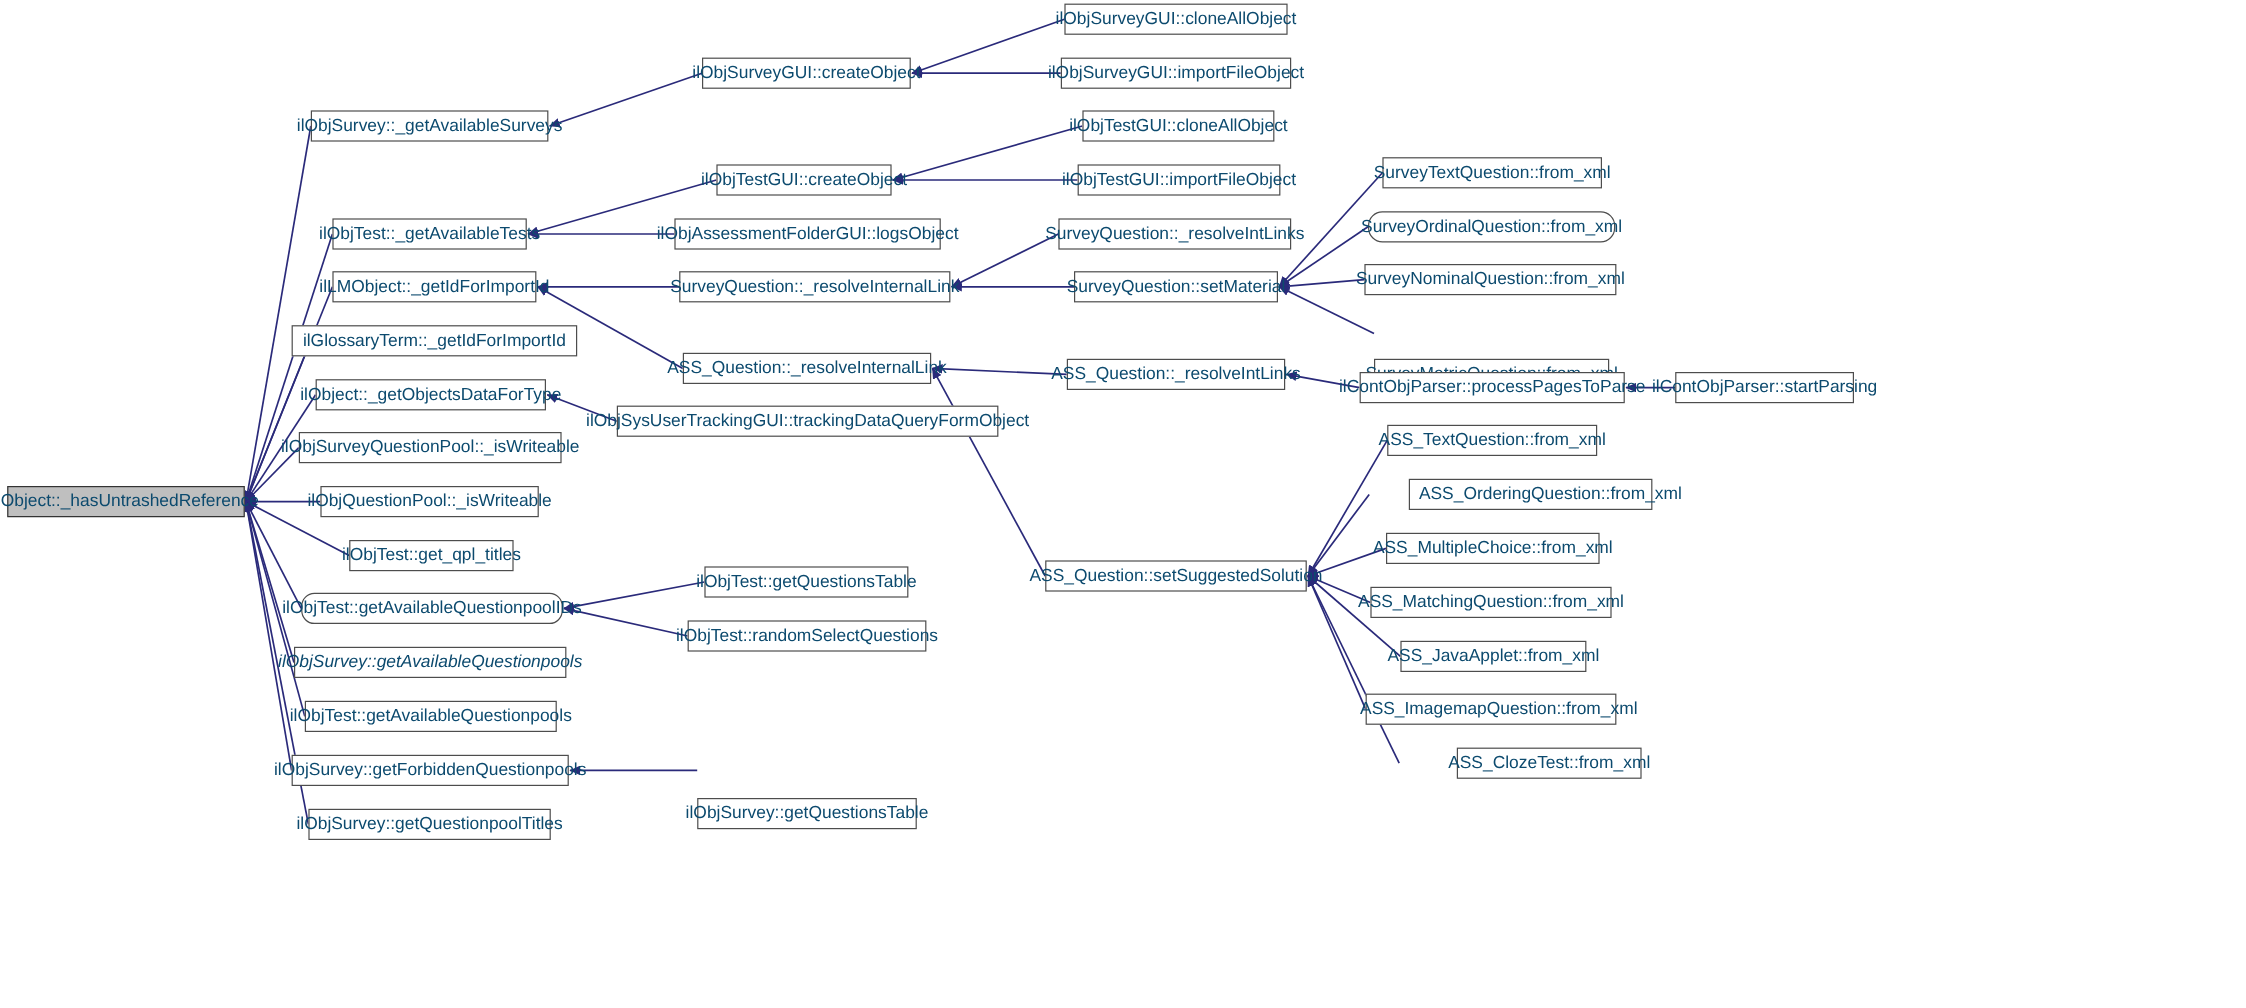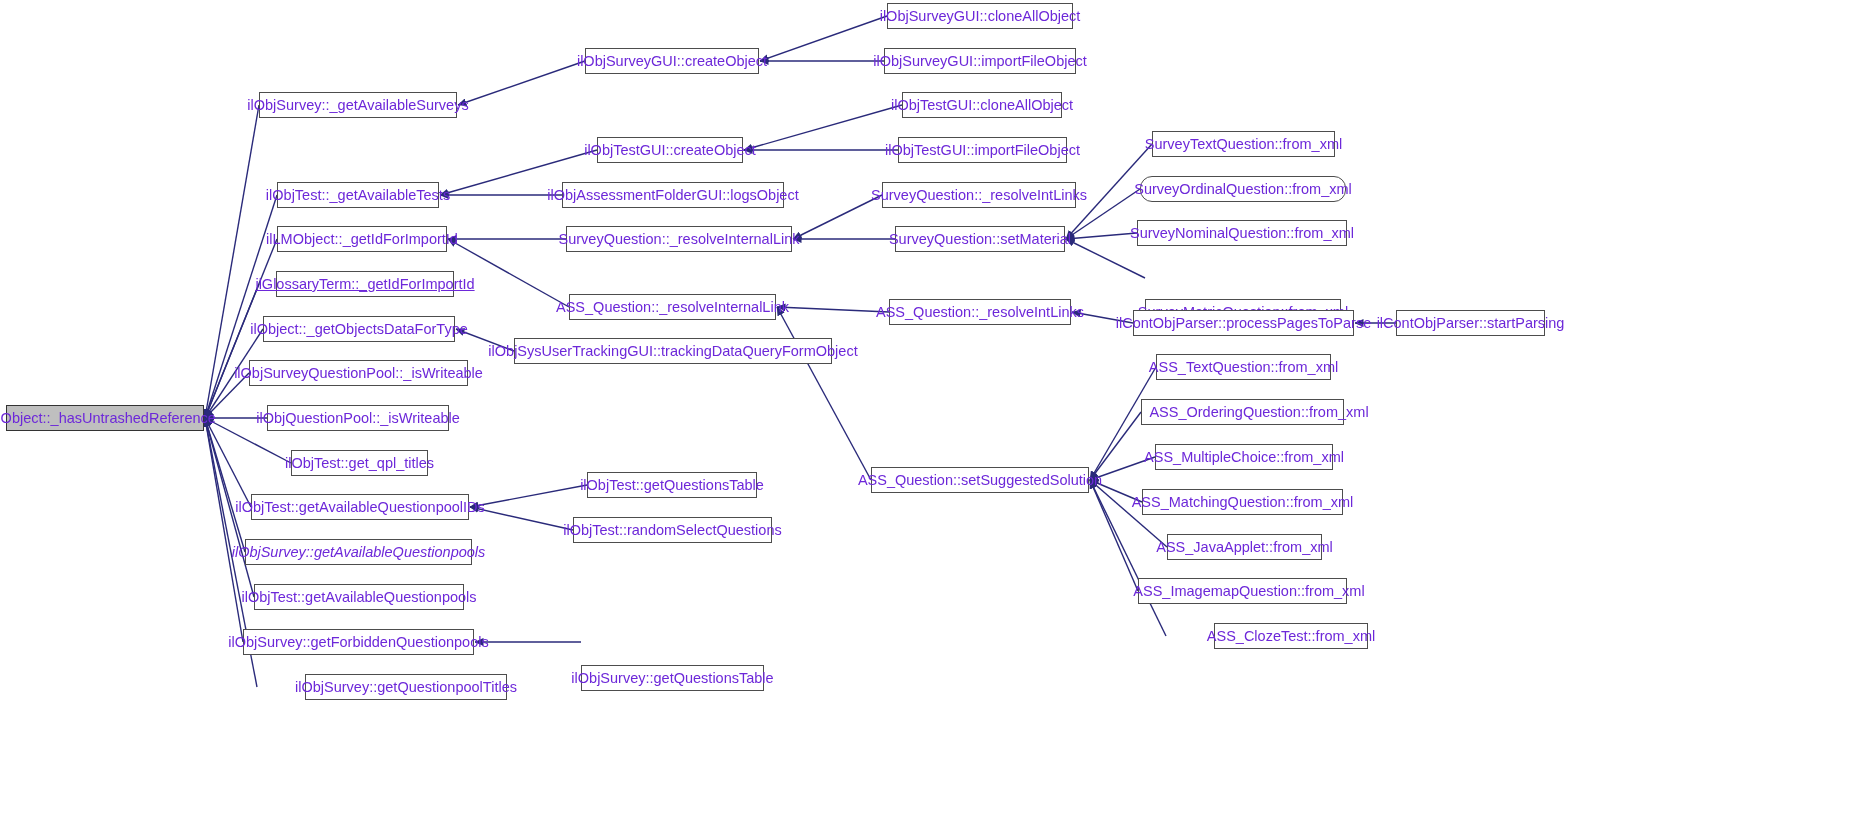--- a/index.html
+++ b/index.html
@@ -4,21 +4,21 @@
 <style>
   html,body{margin:0;padding:0;background:#ffffff;}
   body{font-family:"Liberation Sans","DejaVu Sans",sans-serif;}
   #canvas{position:relative;width:1872px;height:840px;background:#ffffff;overflow:hidden;}
   svg#edges{position:absolute;left:0;top:0;width:1872px;height:840px;pointer-events:none;}
   .node{
     position:absolute;
     box-sizing:border-box;
     border:1px solid #4d4d4d;
     background:#ffffff;
-    color:#6d28d9;
+    color:#0c4a6e;
     font-size:14.5px;
     line-height:1;
     display:flex;
     align-items:center;
     justify-content:center;
     white-space:nowrap;
     height:26px;
     padding:0 7px;
     z-index:5;
   }
@@ -80,30 +80,30 @@
       <path d="M1142,502 L1090,480" fill="none" stroke="#2a2a7a" stroke-width="1.4" marker-end="url(#ah)"></path>
       <path d="M1167,547 L1090,480" fill="none" stroke="#2a2a7a" stroke-width="1.4" marker-end="url(#ah)"></path>
       <path d="M1138,591 L1090,480" fill="none" stroke="#2a2a7a" stroke-width="1.4" marker-end="url(#ah)"></path>
       <path d="M1166,636 L1090,480" fill="none" stroke="#2a2a7a" stroke-width="1.4" marker-end="url(#ah)"></path>
     </svg>
   <div id="nodes">
       <div class="node root" style="left: 6px; top: 405px; width: 198px;">ilObject::_hasUntrashedReference</div>
       <div class="node" style="left: 259px; top: 92px; width: 198px;">ilObjSurvey::_getAvailableSurveys</div>
       <div class="node" style="left: 277px; top: 182px; width: 162px;">ilObjTest::_getAvailableTests</div>
       <div class="node" style="left: 277px; top: 226px; width: 170px;">ilLMObject::_getIdForImportId</div>
-      <div class="node" style="left: 276px; top: 271px; width: 178px; text-decoration: underline;">ilGlossaryTerm::_getIdForImportId</div>
+      <div class="node" style="left: 243px; top: 271px; width: 238px;">ilGlossaryTerm::_getIdForImportId</div>
       <div class="node" style="left: 263px; top: 316px; width: 192px;">ilObject::_getObjectsDataForType</div>
       <div class="node" style="left: 249px; top: 360px; width: 219px;">ilObjSurveyQuestionPool::_isWriteable</div>
       <div class="node" style="left: 267px; top: 405px; width: 182px;">ilObjQuestionPool::_isWriteable</div>
       <div class="node" style="left: 291px; top: 450px; width: 137px;">ilObjTest::get_qpl_titles</div>
-      <div class="node" style="left: 251px; top: 494px; width: 218px;">ilObjTest::getAvailableQuestionpoolIDs</div>
+      <div class="node" style="left: 251px; top: 494px; width: 218px; border-radius: 11px;">ilObjTest::getAvailableQuestionpoolIDs</div>
       <div class="node" style="left: 245px; top: 539px; width: 227px; font-style: italic;">ilObjSurvey::getAvailableQuestionpools</div>
       <div class="node" style="left: 254px; top: 584px; width: 210px;">ilObjTest::getAvailableQuestionpools</div>
       <div class="node" style="left: 243px; top: 629px; width: 231px;">ilObjSurvey::getForbiddenQuestionpools</div>
-      <div class="node" style="left: 257px; top: 674px; width: 202px; margin-left: 48px;">ilObjSurvey::getQuestionpoolTitles</div>
+      <div class="node" style="left: 257px; top: 674px; width: 202px;">ilObjSurvey::getQuestionpoolTitles</div>
       <div class="node" style="left: 585px; top: 48px; width: 174px;">ilObjSurveyGUI::createObject</div>
       <div class="node" style="left: 597px; top: 137px; width: 146px;">ilObjTestGUI::createObject</div>
       <div class="node" style="left: 562px; top: 182px; width: 222px;">ilObjAssessmentFolderGUI::logsObject</div>
       <div class="node" style="left: 566px; top: 226px; width: 226px;">SurveyQuestion::_resolveInternalLink</div>
       <div class="node" style="left: 569px; top: 294px; width: 207px;">ASS_Question::_resolveInternalLink</div>
       <div class="node" style="left: 514px; top: 338px; width: 318px;">ilObjSysUserTrackingGUI::trackingDataQueryFormObject</div>
       <div class="node" style="left: 587px; top: 472px; width: 170px;">ilObjTest::getQuestionsTable</div>
       <div class="node" style="left: 573px; top: 517px; width: 199px;">ilObjTest::randomSelectQuestions</div>
       <div class="node" style="left: 581px; top: 629px; width: 183px; margin-top: 36px;">ilObjSurvey::getQuestionsTable</div>
       <div class="node" style="left: 887px; top: 3px; width: 186px;">ilObjSurveyGUI::cloneAllObject</div>
@@ -114,20 +114,20 @@
       <div class="node" style="left: 895px; top: 226px; width: 170px;">SurveyQuestion::setMaterial</div>
       <div class="node" style="left: 889px; top: 299px; width: 182px;">ASS_Question::_resolveIntLinks</div>
       <div class="node" style="left: 871px; top: 467px; width: 218px;">ASS_Question::setSuggestedSolution</div>
       <div class="node" style="left: 1152px; top: 131px; width: 183px;">SurveyTextQuestion::from_xml</div>
       <div class="node" style="left: 1140px; top: 176px; width: 206px; border-radius: 12px;">SurveyOrdinalQuestion::from_xml</div>
       <div class="node" style="left: 1137px; top: 220px; width: 210px;">SurveyNominalQuestion::from_xml</div>
       <div class="node" style="left: 1145px; top: 265px; width: 196px; margin-top: 34px;">SurveyMetricQuestion::from_xml</div>
       <div class="node" style="left: 1133px; top: 310px; width: 221px;">ilContObjParser::processPagesToParse</div>
       <div class="node" style="left: 1396px; top: 310px; width: 149px;">ilContObjParser::startParsing</div>
       <div class="node" style="left: 1156px; top: 354px; width: 175px;">ASS_TextQuestion::from_xml</div>
-      <div class="node" style="left: 1141px; top: 399px; width: 203px; padding-left: 40px;">ASS_OrderingQuestion::from_xml</div>
+      <div class="node" style="left: 1174px; top: 399px; width: 203px; padding-left: 40px;">ASS_OrderingQuestion::from_xml</div>
       <div class="node" style="left: 1155px; top: 444px; width: 178px;">ASS_MultipleChoice::from_xml</div>
       <div class="node" style="left: 1142px; top: 489px; width: 201px;">ASS_MatchingQuestion::from_xml</div>
       <div class="node" style="left: 1167px; top: 534px; width: 155px;">ASS_JavaApplet::from_xml</div>
       <div class="node" style="left: 1138px; top: 578px; width: 209px; padding-left: 20px;">ASS_ImagemapQuestion::from_xml</div>
       <div class="node" style="left: 1166px; top: 623px; width: 154px; margin-left: 48px;">ASS_ClozeTest::from_xml</div>
     </div>
 </div>
 
 </body></html>

